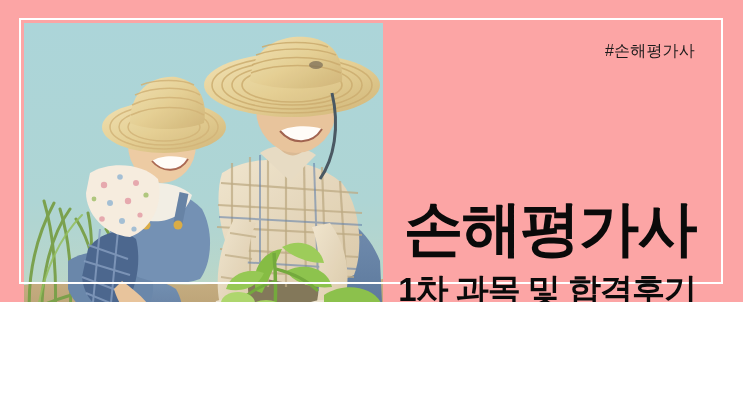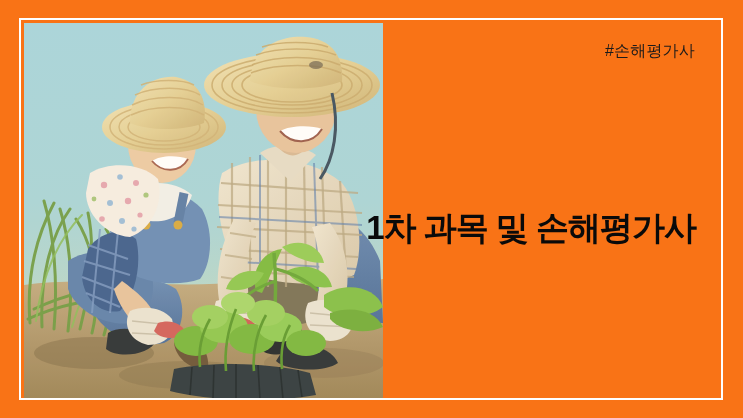--- a/index.html
+++ b/index.html
@@ -3,23 +3,23 @@
 <meta charset="utf-8">
 <style>
   html, body {
     margin: 0;
     padding: 0;
     background: #ffffff;
   }
   #canvas {
     position: relative;
     width: 743px;
-    height: 418px;
+    height: 302px;
     overflow: hidden;
-    background: #f97316;
+    background: #fca5a5;
     font-family: "Liberation Sans", "DejaVu Sans", sans-serif;
   }
 
   
   .frame-line {
     position: absolute;
     left: 19px;
     top: 18px;
     right: 20px;
     bottom: 18px;
@@ -356,16 +356,17 @@
     </svg>
   </div>
 
   <div class="frame-line"></div>
 
   <div class="hashtags">
     <span>#손해평가사</span>
   </div>
 
   <div class="title-block">
-    <div class="sub-title">1차 과목 및 손해평가사</div>
+    <div class="main-title">손해평가사</div>
+    <div class="sub-title">1차 과목 및 합격후기</div>
   </div>
 
 </div>
 
 </body></html>

